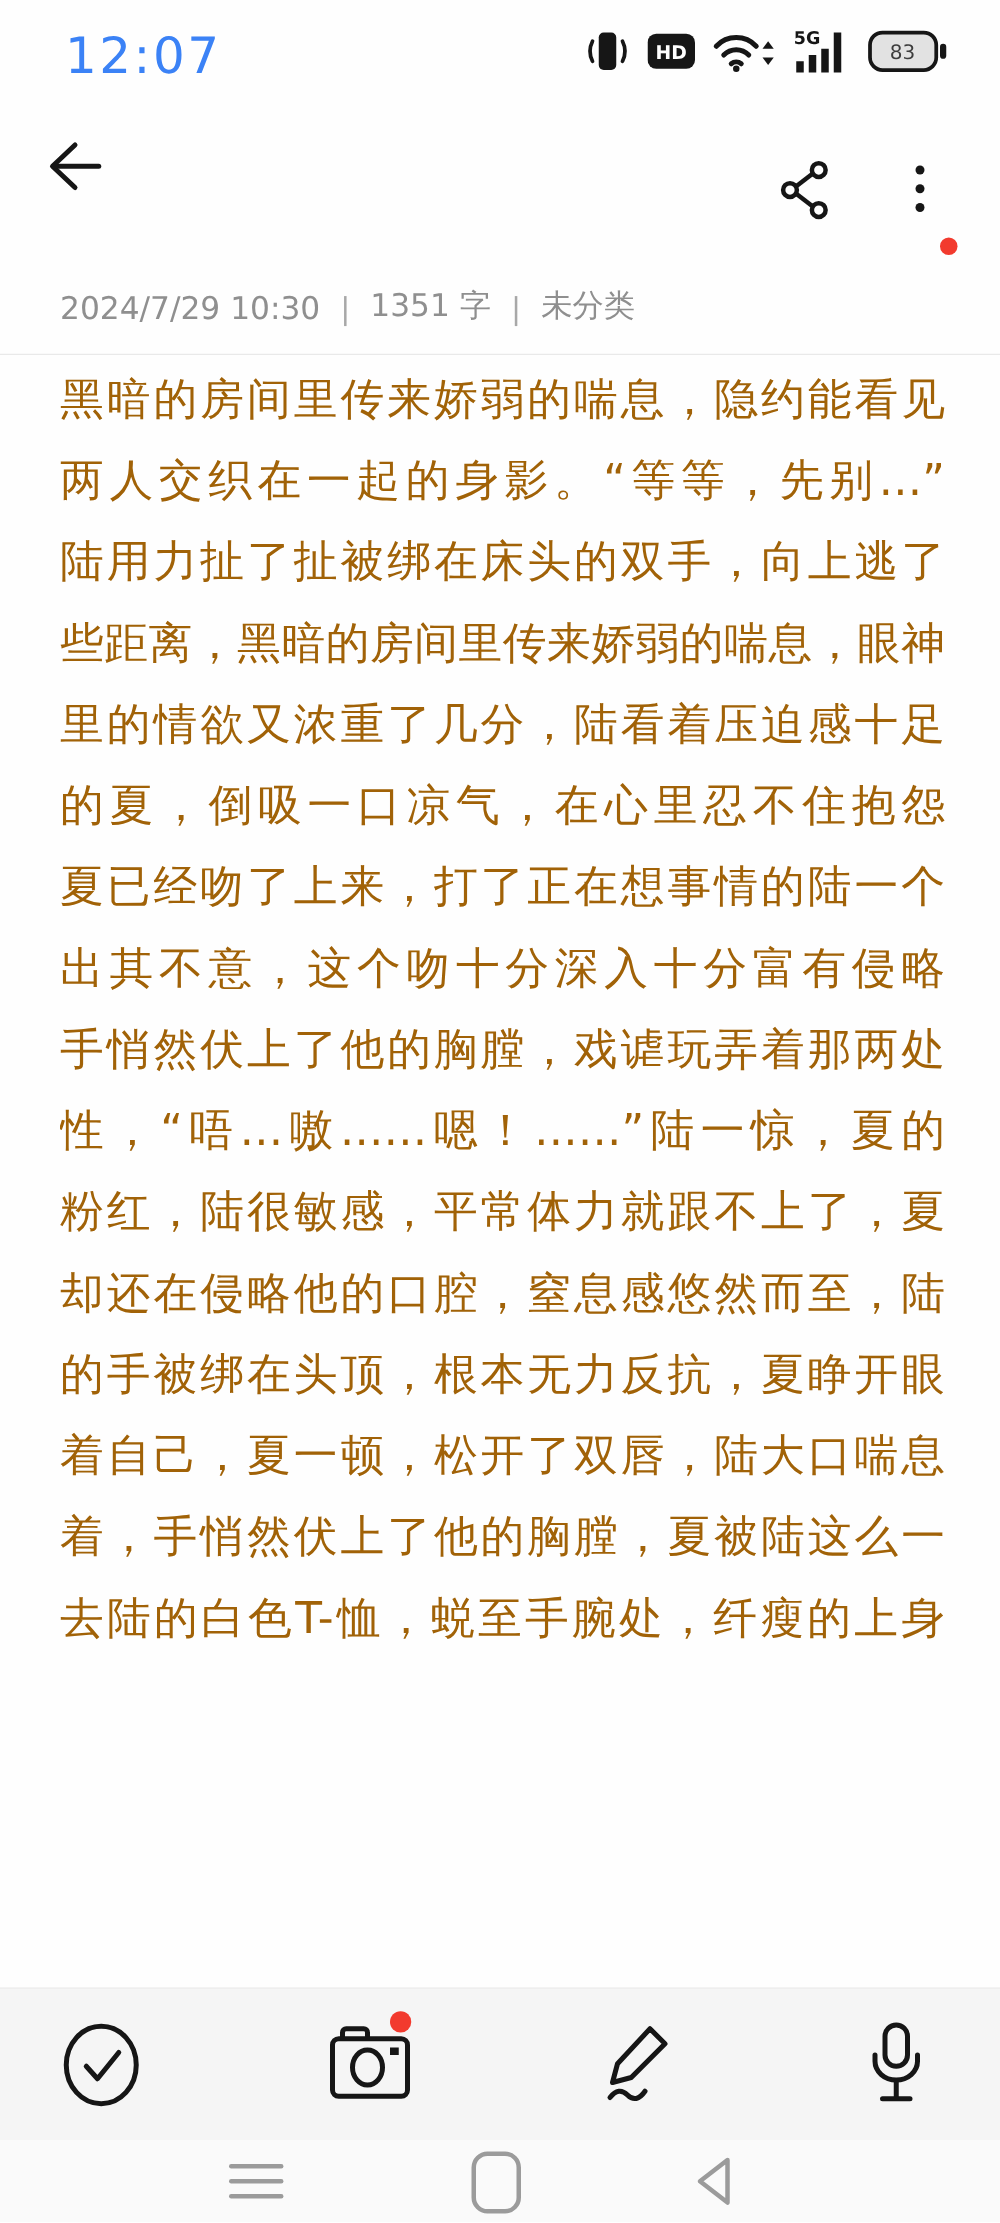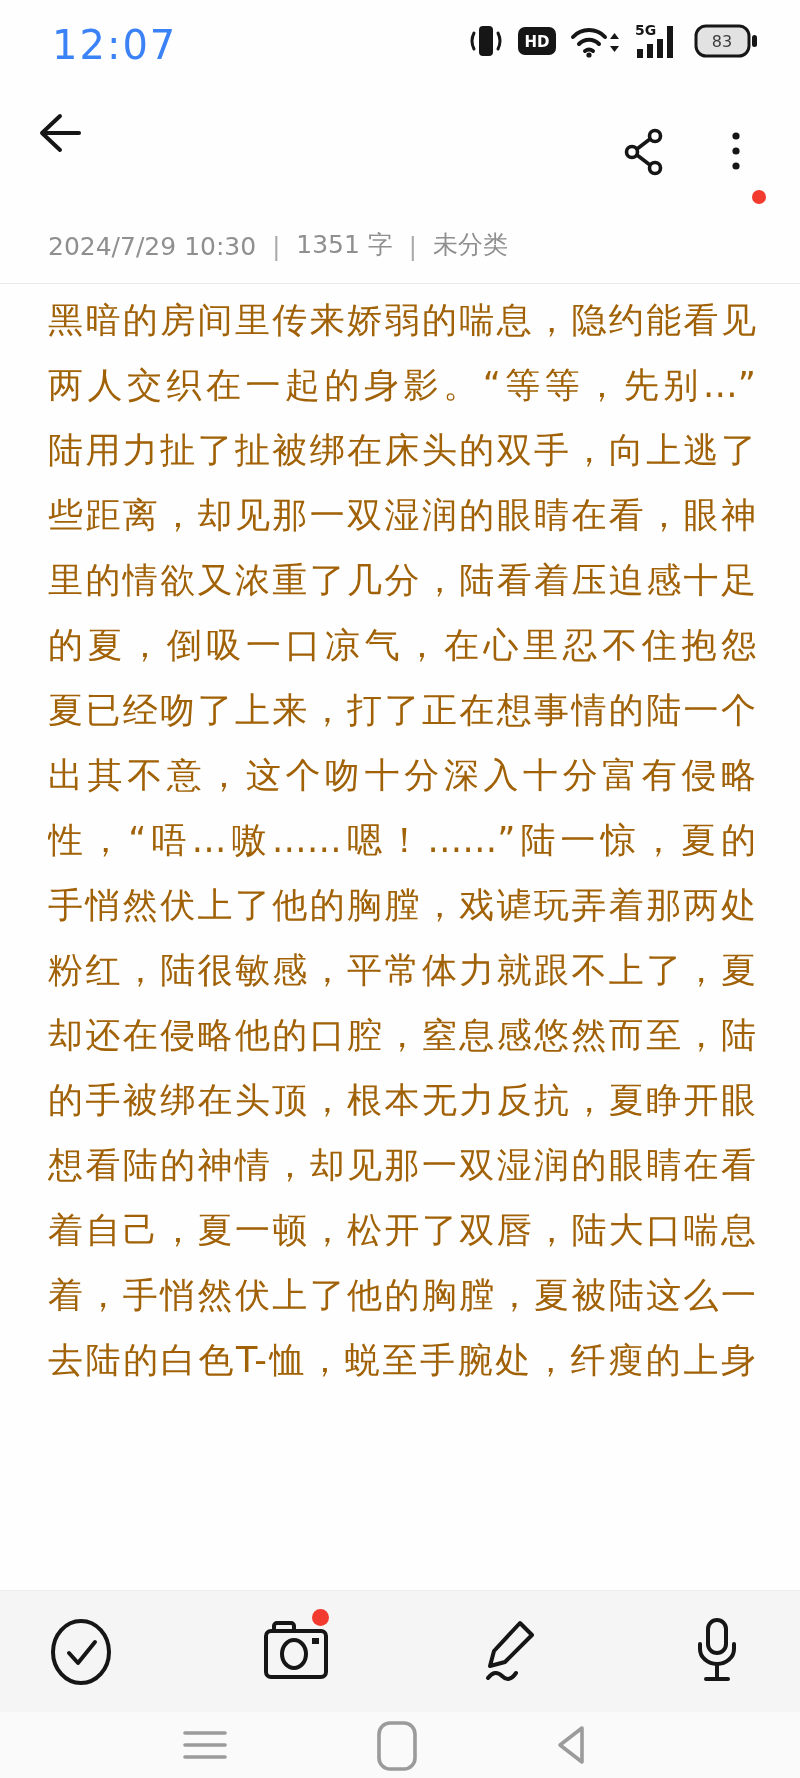--- a/index.html
+++ b/index.html
@@ -133,31 +133,30 @@
     <span>1351 字</span>
     <span class="sep">|</span>
     <span>未分类</span>
   </div>
   <div class="divider"></div>
 
   <div class="note-body">
       <div class="body-line">黑暗的房间里传来娇弱的喘息，隐约能看见</div>
       <div class="body-line">两人交织在一起的身影。“等等，先别…”</div>
       <div class="body-line">陆用力扯了扯被绑在床头的双手，向上逃了</div>
-      <div class="body-line">些距离，却见那一双湿润的眼睛在看，眼神</div>
+      <div class="body-line">些距离，黑暗的房间里传来娇弱的喘息，眼神</div>
       <div class="body-line">里的情欲又浓重了几分，陆看着压迫感十足</div>
       <div class="body-line">的夏，倒吸一口凉气，在心里忍不住抱怨</div>
       <div class="body-line">夏已经吻了上来，打了正在想事情的陆一个</div>
       <div class="body-line">出其不意，这个吻十分深入十分富有侵略</div>
+      <div class="body-line">手悄然伏上了他的胸膛，戏谑玩弄着那两处</div>
       <div class="body-line">性，“唔…嗷……嗯！……”陆一惊，夏的</div>
-      <div class="body-line">手悄然伏上了他的胸膛，戏谑玩弄着那两处</div>
       <div class="body-line">粉红，陆很敏感，平常体力就跟不上了，夏</div>
       <div class="body-line">却还在侵略他的口腔，窒息感悠然而至，陆</div>
       <div class="body-line">的手被绑在头顶，根本无力反抗，夏睁开眼</div>
-      <div class="body-line">想看陆的神情，却见那一双湿润的眼睛在看</div>
       <div class="body-line">着自己，夏一顿，松开了双唇，陆大口喘息</div>
       <div class="body-line">着，手悄然伏上了他的胸膛，夏被陆这么一</div>
       <div class="body-line">去陆的白色T-恤，蜕至手腕处，纤瘦的上身</div>
     </div>
 
   <div class="toolbar">
     <div class="tb-btn tb-done">
       <span>
         <svg width="66" height="70" viewBox="0 0 66 70">
           <ellipse cx="33" cy="35" rx="28" ry="31" stroke="#161616" stroke-width="4" fill="none"></ellipse>

